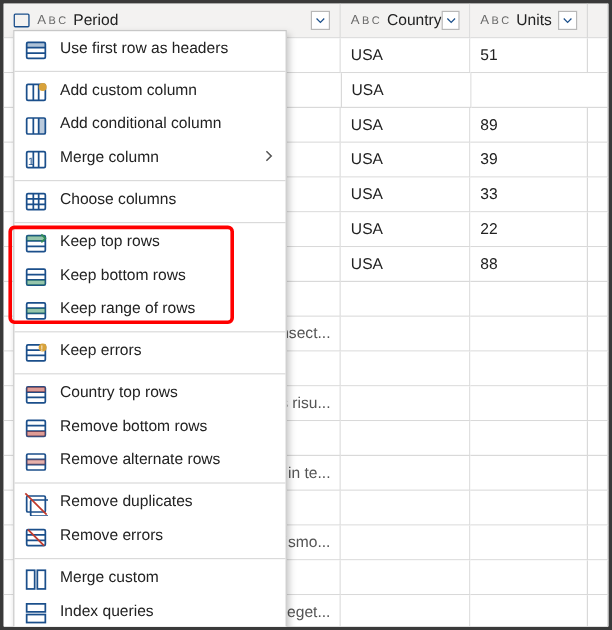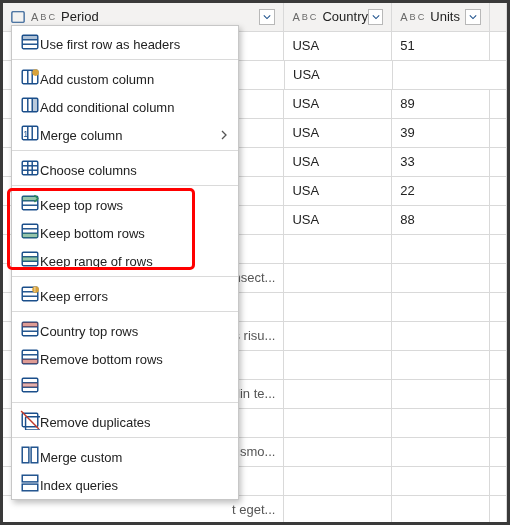--- a/index.html
+++ b/index.html
@@ -66,21 +66,22 @@
     position: absolute;
     top: 22px; left: 8px;
     width: 228px;
     background: #fff;
     border: 1px solid #c7c7c7;
     box-shadow: 2px 3px 6px rgba(0,0,0,0.25);
     padding: 2px 0;
   }
   .menu-item {
     display: flex;
-    align-items: flex-end;
+    align-items: flex-start;
+    gap: 10px;
     padding: 4px 10px 4px 8px;
     height: 28px;
     cursor: default;
   }
   .menu-icon {
     width: 20px; height: 20px;
     display: flex; align-items: center; justify-content: center;
     flex: 0 0 20px;
   }
   .menu-label { flex: 1; }
@@ -385,32 +386,44 @@
       </div>
       <div class="menu-item">
         <span class="menu-icon">
           <svg viewBox="0 0 18 18">
             <rect x="2" y="3" width="14" height="12" rx="1" class="icon-stroke"></rect>
             <line x1="2" y1="7" x2="16" y2="7" class="icon-stroke"></line>
             <line x1="2" y1="11" x2="16" y2="11" class="icon-stroke"></line>
             <rect x="2" y="7" width="14" height="4" class="icon-fill-r" opacity="0.4"></rect>
           </svg>
         </span>
+        <span class="menu-label">Remove alternate rows</span>
       </div>
       <div class="menu-sep"></div>
       <div class="menu-item">
         <span class="menu-icon">
           <svg viewBox="0 0 18 18">
             <rect x="2" y="3" width="14" height="12" rx="1" class="icon-stroke"></rect>
             <rect x="5" y="6" width="14" height="12" rx="1" class="icon-stroke"></rect>
             <line x1="1" y1="1" x2="17" y2="17" class="icon-stroke" style="stroke:#c0392b"></line>
           </svg>
         </span>
         <span class="menu-label">Remove duplicates</span>
       </div>
+      <div class="menu-item">
+        <span class="menu-icon">
+          <svg viewBox="0 0 18 18">
+            <rect x="2" y="3" width="14" height="12" rx="1" class="icon-stroke"></rect>
+            <line x1="2" y1="7" x2="16" y2="7" class="icon-stroke"></line>
+            <line x1="2" y1="11" x2="16" y2="11" class="icon-stroke"></line>
+            <line x1="3" y1="3" x2="15" y2="15" class="icon-stroke" style="stroke:#c0392b"></line>
+          </svg>
+        </span>
+        <span class="menu-label">Remove errors</span>
+      </div>
       <div class="menu-sep"></div>
       <div class="menu-item">
         <span class="menu-icon">
           <svg viewBox="0 0 18 18">
             <rect x="2" y="2" width="6" height="14" class="icon-stroke"></rect>
             <rect x="10" y="2" width="6" height="14" class="icon-stroke"></rect>
           </svg>
         </span>
         <span class="menu-label">Merge custom</span>
       </div>

